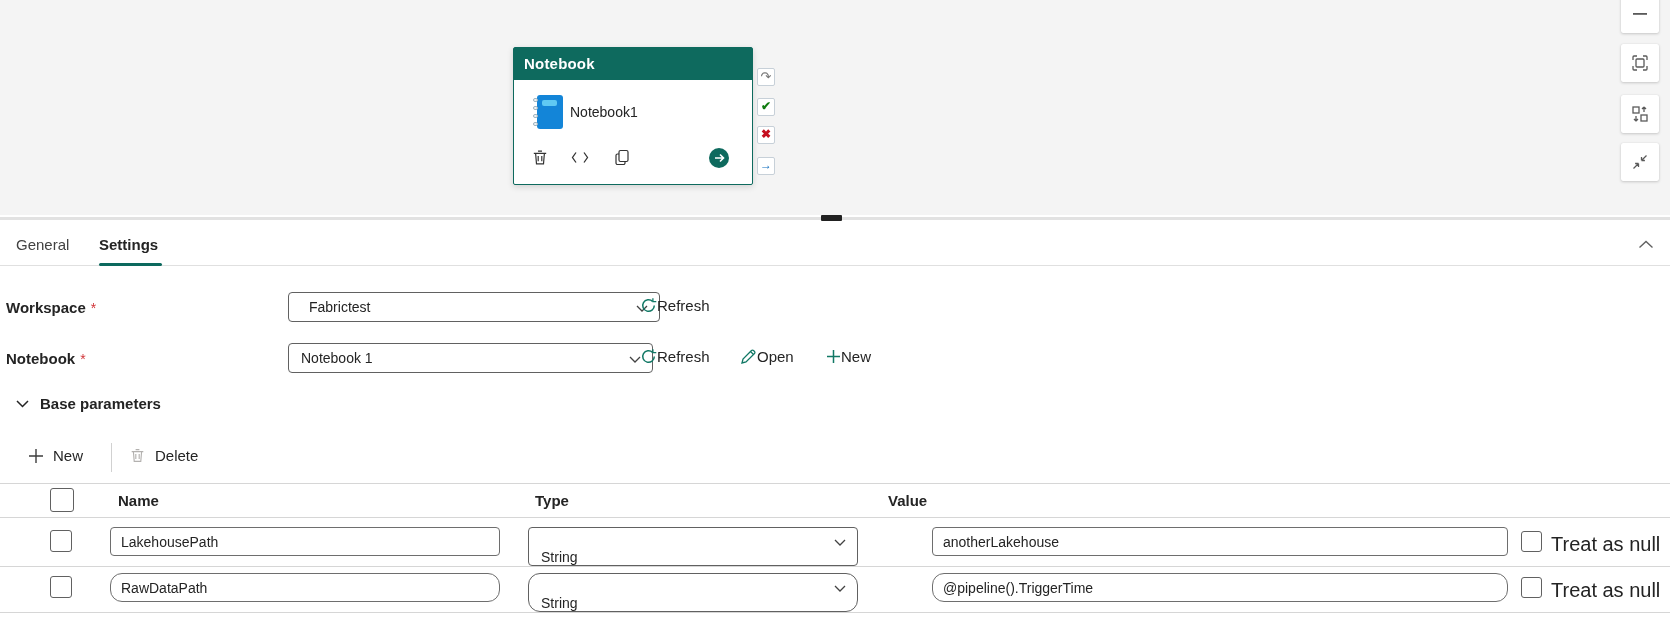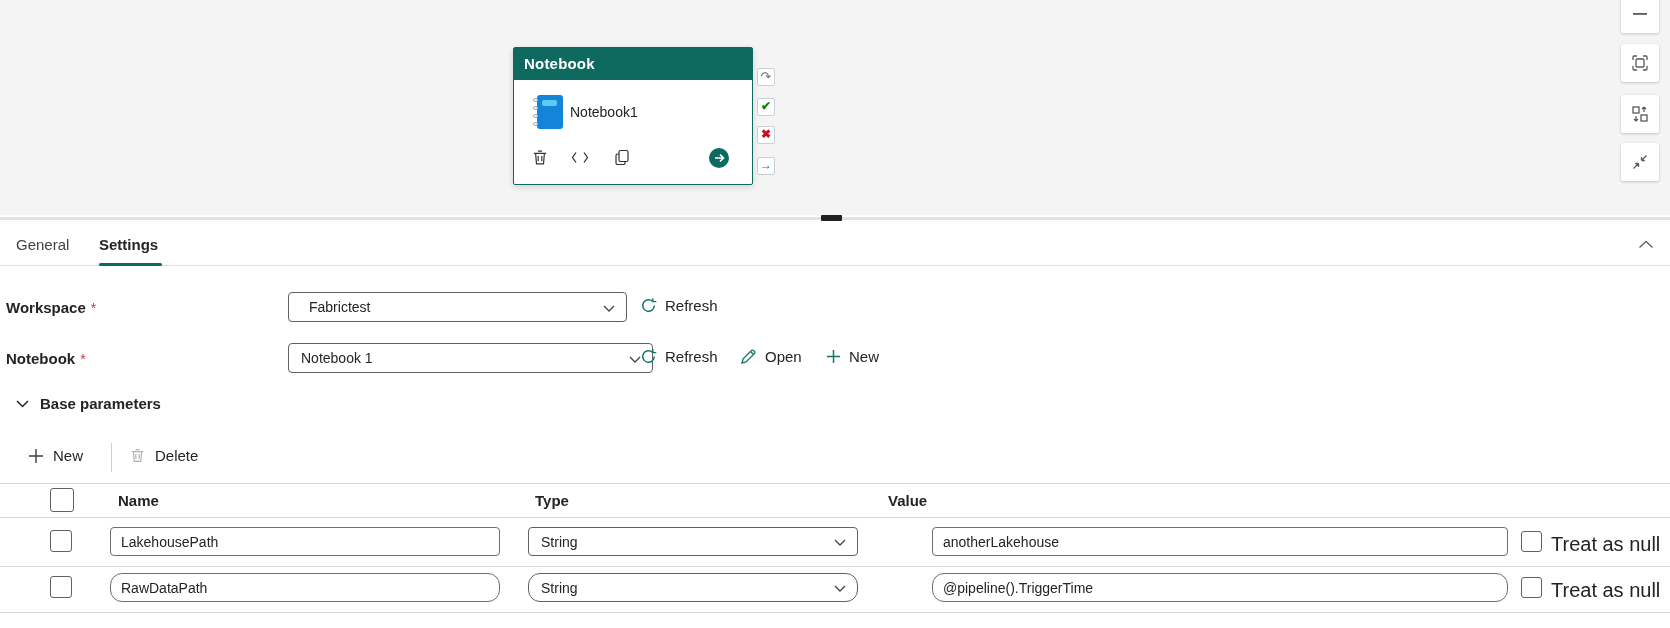--- a/index.html
+++ b/index.html
@@ -54,24 +54,24 @@
   .panel-collapse { position:absolute; left:1638px; top:240px; color:#616161; cursor:pointer; }
 
   
   .field-label { position:absolute; left:6px; font-size:15px; font-weight:700; color:#242424; }
   .lbl-workspace { top:299px; } .lbl-notebook { top:350px; }
   .req { color:#d13438; font-weight:400; margin-left:5px; font-size:14px; }
 
   .dd { position:absolute; height:30px; border:1px solid #616161; border-radius:4px; background:#fff;
         font-size:14px; color:#242424; display:flex; align-items:center; padding:0 30px 0 12px; cursor:pointer; }
   .dd-chevron { position:absolute; right:11px; top:12px; color:#424242; }
-  .dd-workspace { left:288px; top:292px; width:339px;padding-left:20px; }
+  .dd-workspace { left:288px; top:292px; width:372px;padding-left:20px; }
   .dd-notebook  { left:288px; top:343px; width:365px; }
 
-  .linkbtn { position:absolute; display:flex; align-items:center; gap:8px; font-size:15px; color:#242424; cursor:pointer; }
+  .linkbtn { position:absolute; display:flex; align-items:center; font-size:15px; color:#242424; cursor:pointer; }
   .lb-refresh1 { left:640px; top:297px; }
   .lb-refresh2 { left:640px; top:348px; }
   .lb-open     { left:740px; top:348px; }
   .lb-new      { left:826px; top:348px; }
   .teal-ic { color:#117865; }
 
   .baseparams { position:absolute; left:16px; top:395px; display:flex; align-items:center; gap:11px;
                 font-size:15px; font-weight:700; color:#242424; cursor:pointer; }
   .baseparams svg { color:#242424; }
 
@@ -94,21 +94,21 @@
   .cb-r2 { left:50px; top:576px; }
 
   .th { position:absolute; top:492px; font-size:15px; font-weight:700; color:#242424; }
   .th-name { left:118px; } .th-type { left:535px; } .th-value { left:888px; }
 
   .tin { position:absolute; height:29px; border:1px solid #6e6e6e; border-radius:4px; background:#fff;
          font-size:14px; color:#242424; padding:0 10px; font-family:"Liberation Sans", sans-serif; }
   .row1 { top:527px; } .row2 { top:573px;border-radius:12px; }
   .tin-name { left:110px; width:390px; }
   .tin-value { left:932px; width:576px; }
-  .dd-type { left:528px; width:330px; height:29px; }
+  .dd-type { left:528px; width:330px; height:39px;align-items:flex-end; }
   .dd-type .dd-chevron { top:11px; }
 
   .tn-cb { position:absolute; left:1521px; width:21px; height:21px; border:1px solid #616161; border-radius:3px; background:#fff; cursor:pointer; }
   .tn-cb-r1 { top:531px; } .tn-cb-r2 { top:577px; }
   .tn-label { position:absolute; left:1551px; font-size:20px; color:#242424; }
   .tn-label-r1 { top:533px; } .tn-label-r2 { top:579px; }
 </style>
 </head>
 <body>
 

